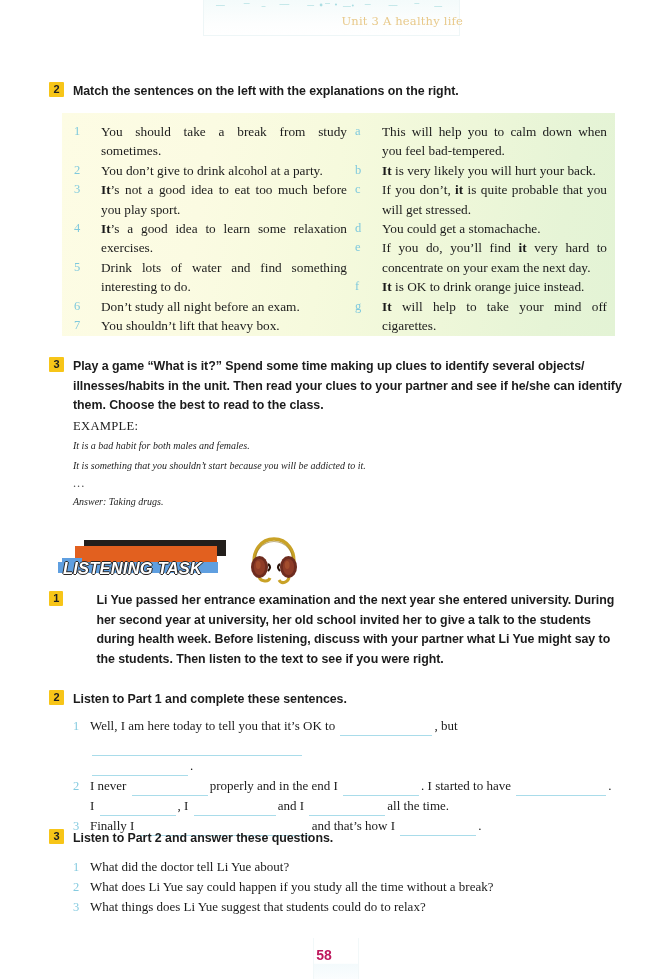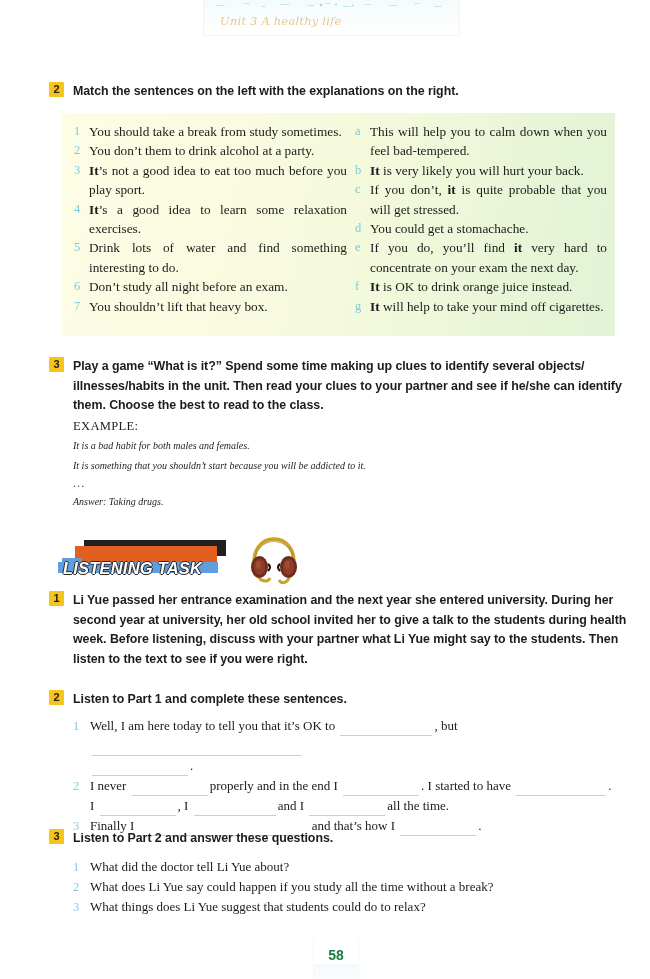--- a/index.html
+++ b/index.html
@@ -23,24 +23,23 @@
     background: linear-gradient(180deg, #f4fbfb 0%, #fdfefe 70%, #ffffff 100%);
     border-left: 1px solid #eef6f7;
     border-right: 1px solid #eef6f7;
     border-bottom: 1px solid #eef6f7;
   }
   .runhead .speckle {
     position: absolute; left: 0; top: 2px; width: 100%; height: 9px;
     opacity: .55;
   }
   .runhead-text {
-    position: absolute; left: 16px; top: 14px; width: 100%;
-    text-align: left;
+    position: absolute; left: 4px; top: 14px; width: 100%;
+    text-align: right;
     font-family: "DejaVu Serif", serif;
-    font-style: italic;
     font-size: 11.5px;
     color: #e8c98a;
     letter-spacing: .2px;
   }
 
   
   .badge {
     display: inline-block;
     width: 15px; height: 15px;
     line-height: 15px;
@@ -93,21 +92,21 @@
   }
   .mitem .mk {
     flex: 0 0 15px;
     color: #7fc9dd;
     font-size: 12.5px;
     font-family: "Liberation Serif", serif;
     text-align: left;
     padding-top: 0px;
   }
   .mitem.j .mtxt { text-align: justify; }
-  .mtxt { flex: 1; }
+  .mtxt { flex: 1; margin-left: 12px; }
   .mtxt b { font-weight: bold; }
 
   .example-block {
     position: absolute;
     font-family: "Liberation Serif", serif;
     color: #1d1d1d;
   }
   .ex-label {
     font-size: 12.6px;
     letter-spacing: .3px;
@@ -209,27 +208,27 @@
   .footer-plate {
     position: absolute;
     left: 313px; top: 938px;
     width: 46px; height: 41px;
     background: linear-gradient(180deg,#ffffff 0%,#ffffff 62%,#f3fafc 63%,#fbfdfe 100%);
     border-left: 1px solid #f2f8f9;
     border-right: 1px solid #f2f8f9;
   }
   .pageno {
     position: absolute;
-    left: 313px; top: 947px;
+    left: 301px; top: 947px;
     width: 46px;
     text-align: center;
     font-family: "Liberation Sans", sans-serif;
     font-size: 14px;
     font-weight: bold;
-    color: #15803d;
+    color: #be185d;
   }
 </style>
 </head>
 <body>
 
 <div class="runhead">
   <svg class="speckle" viewBox="0 0 257 9" preserveAspectRatio="none">
     <g fill="#9fd9dc">
       <rect x="12" y="3" width="9" height="1"></rect>
         <rect x="40" y="1" width="6" height="1"></rect>
@@ -259,21 +258,21 @@
 
 <div class="match-box">
   <div class="match-cols">
     <div class="col-left" id="match-left">
         <div class="mitem j">
           <span class="mk">1</span>
           <span class="mtxt">You should take a break from study sometimes.</span>
         </div>
         <div class="mitem j">
           <span class="mk">2</span>
-          <span class="mtxt">You don’t them to drink alcohol at a party.</span>
+          <span class="mtxt">You don’t give to drink alcohol at a party.</span>
         </div>
         <div class="mitem j">
           <span class="mk">3</span>
           <span class="mtxt"><b>It</b>’s not a good idea to eat too much before you play sport.</span>
         </div>
         <div class="mitem j">
           <span class="mk">4</span>
           <span class="mtxt"><b>It</b>’s a good idea to learn some relaxation exercises.</span>
         </div>
         <div class="mitem j">
@@ -353,21 +352,21 @@
   <ellipse cx="12.2" cy="31" rx="2.4" ry="4" fill="#a9512f" opacity=".8"></ellipse>
   <ellipse cx="42.5" cy="33" rx="8.5" ry="11" fill="#6e2c1f"></ellipse>
   <ellipse cx="42.5" cy="33" rx="5.6" ry="8" fill="#8e3c27"></ellipse>
   <ellipse cx="41.2" cy="31" rx="2.4" ry="4" fill="#a9512f" opacity=".8"></ellipse>
   <path d="M22 30 q4 3 0 7" fill="none" stroke="#2a1208" stroke-width="2.2"></path>
   <path d="M34 30 q-4 3 0 7" fill="none" stroke="#2a1208" stroke-width="2.2"></path>
 </svg>
 
 <div class="task-head" style="left:49px; top:591px; width:580px;">
   <span class="badge">1</span>
-  <span class="htext" style="display:block; width:556px;">Li Yue passed her entrance examination and the next year she entered university. During her second year at university, her old school invited her to give a talk to the students during health week. Before listening, discuss with your partner what Li Yue might say to the students. Then listen to the text to see if you were right.</span>
+  <span class="htext" style="display:block; width:556px;margin-left:24px;">Li Yue passed her entrance examination and the next year she entered university. During her second year at university, her old school invited her to give a talk to the students during health week. Before listening, discuss with your partner what Li Yue might say to the students. Then listen to the text to see if you were right.</span>
 </div>
 
 <div class="task-head" style="left:49px; top:690px;">
   <span class="badge">2</span>
   <span class="htext">Listen to Part 1 and complete these sentences.</span>
 </div>
 
 <div class="slist" id="listening2-items" style="left:73px; top:716px; width:557px;">
     <div class="sitem">
       <span class="sk">1</span>

